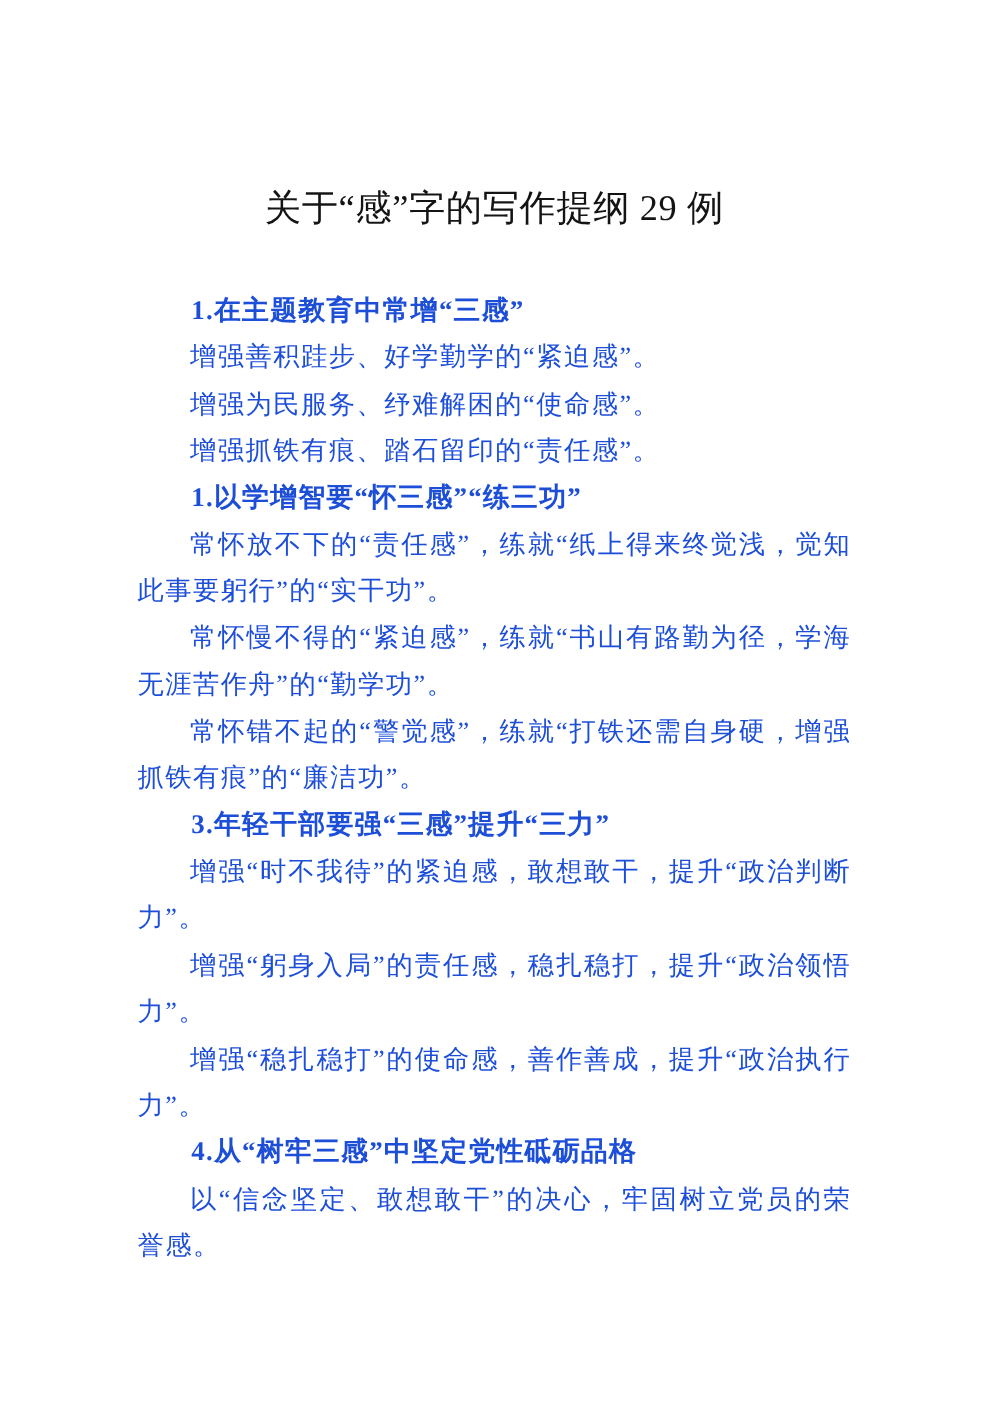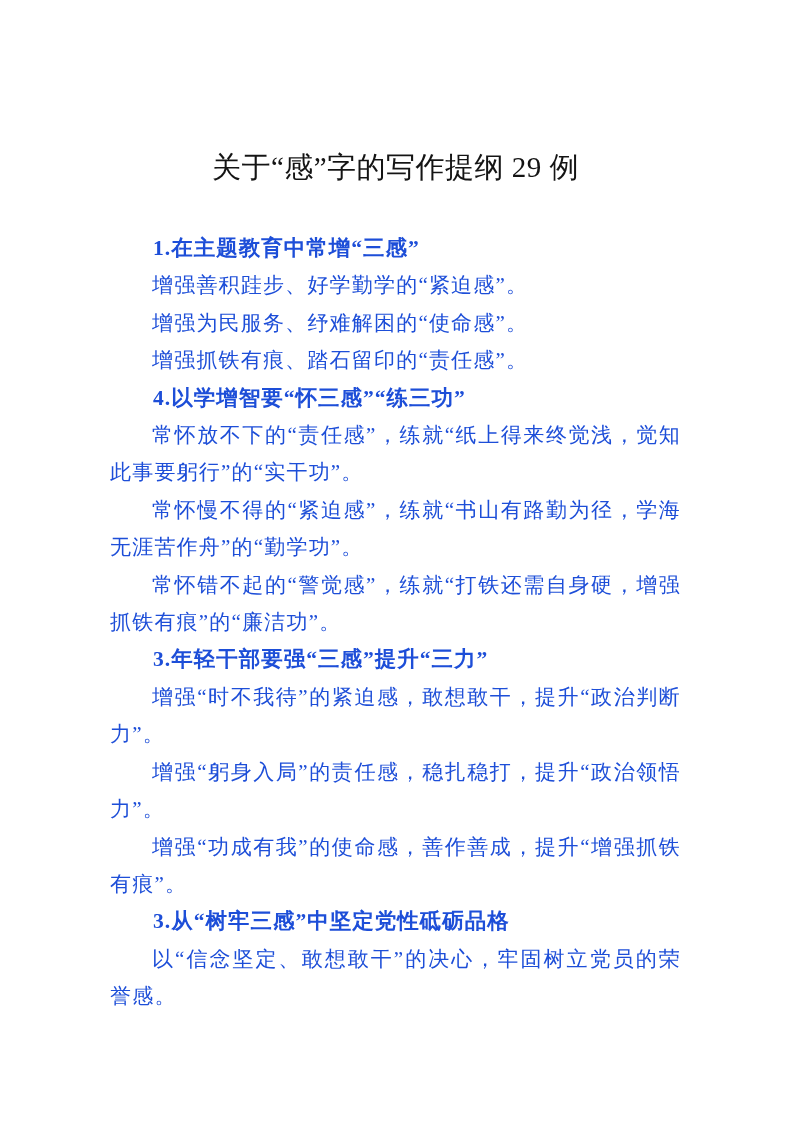--- a/index.html
+++ b/index.html
@@ -56,27 +56,27 @@
 <div class="page">
   <h1 class="doc-title">关于“感”字的写作提纲 29 例</h1>
 
   <div class="doc-content">
 
     <h2 class="section-heading">1.在主题教育中常增“三感”</h2>
     <p class="para">增强善积跬步、好学勤学的“紧迫感”。</p>
     <p class="para">增强为民服务、纾难解困的“使命感”。</p>
     <p class="para">增强抓铁有痕、踏石留印的“责任感”。</p>
 
-    <h2 class="section-heading">4.以学增智要“怀三感”“练三功”</h2>
+    <h2 class="section-heading">1.以学增智要“怀三感”“练三功”</h2>
     <p class="para">常怀放不下的“责任感”，练就“纸上得来终觉浅，觉知此事要躬行”的“实干功”。</p>
     <p class="para">常怀慢不得的“紧迫感”，练就“书山有路勤为径，学海无涯苦作舟”的“勤学功”。</p>
     <p class="para">常怀错不起的“警觉感”，练就“打铁还需自身硬，增强抓铁有痕”的“廉洁功”。</p>
 
     <h2 class="section-heading">3.年轻干部要强“三感”提升“三力”</h2>
     <p class="para">增强“时不我待”的紧迫感，敢想敢干，提升“政治判断力”。</p>
     <p class="para">增强“躬身入局”的责任感，稳扎稳打，提升“政治领悟力”。</p>
-    <p class="para">增强“功成有我”的使命感，善作善成，提升“增强抓铁有痕”。</p>
+    <p class="para">增强“稳扎稳打”的使命感，善作善成，提升“政治执行力”。</p>
 
-    <h2 class="section-heading">3.从“树牢三感”中坚定党性砥砺品格</h2>
+    <h2 class="section-heading">4.从“树牢三感”中坚定党性砥砺品格</h2>
     <p class="para">以“信念坚定、敢想敢干”的决心，牢固树立党员的荣誉感。</p>
 
   </div>
 </div>
 
 </body></html>

